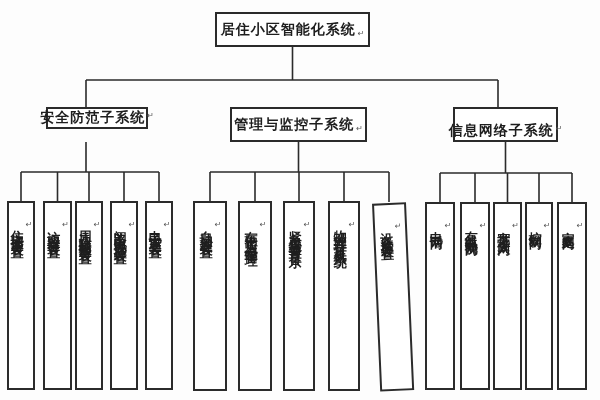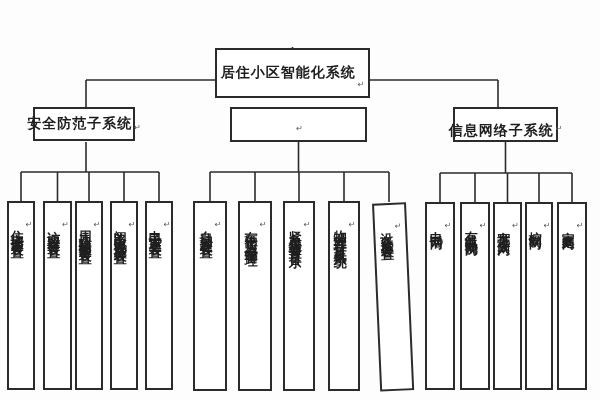--- a/index.html
+++ b/index.html
@@ -47,30 +47,31 @@
 
 <div id="canvas">
 
   <svg id="lines" viewBox="0 0 600 400">
     <path d="M292.5 47 L292.5 80 M86 80 L498 80 M86 80 L86 107 M498 80 L498 107
              M86 142 L86 172 M21 172 L159 172 M21 172 L21 202 M57.5 172 L57.5 202 M89 172 L89 202 M124 172 L124 202 M159 172 L159 202
              M298.5 142 L298.5 172 M210 172 L389 172 M210 172 L210 202 M255 172 L255 202 M299 172 L299 202 M344 172 L344 202 M389 172 L389 202
              M505.5 142 L505.5 173 M440 173 L572 173 M440 173 L440 203 M475 173 L475 203 M507.5 173 L507.5 203 M539 173 L539 203 M572 173 L572 203" fill="none" stroke="#2b2b2b" stroke-width="1.6"></path>
   </svg>
 
-  <div class="hbox" style="left:215px;top:12px;width:155px;height:50px;margin-top:36px;">
+  <div class="hbox" style="left:215px;top:12px;width:155px;height:35px;">
     <span>居住小区智能化系统</span>
       <span class="mark">↵</span>
   </div>
 
-  <div class="hbox" style="left:33px;top:107px;width:102px;height:34px;">
+  <div class="hbox" style="left:46px;top:107px;width:102px;height:22px;">
     <span>安全防范子系统</span>
       <span class="mark">↵</span>
   </div>
   <div class="hbox" style="left:230px;top:107px;width:137px;height:35px;">
+    <span>管理与监控子系统</span>
       <span class="mark">↵</span>
   </div>
   <div class="hbox" style="left:453px;top:107px;width:105px;height:35px;align-items:flex-end;">
     <span>信息网络子系统</span>
       <span class="mark">↵</span>
   </div>
 
   <div class="vbox" style="left:7px;top:201px;width:28px;height:189px;">
     <span class="vtext">住宅报警装置</span>
       <span class="vtext mark">↵</span>

